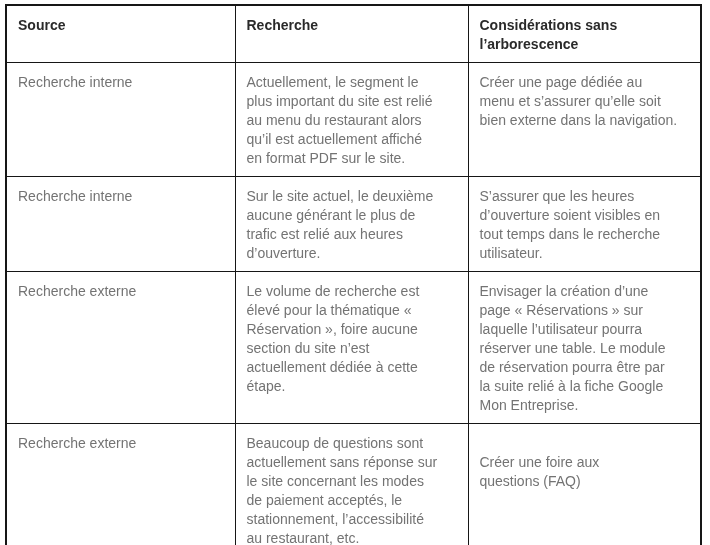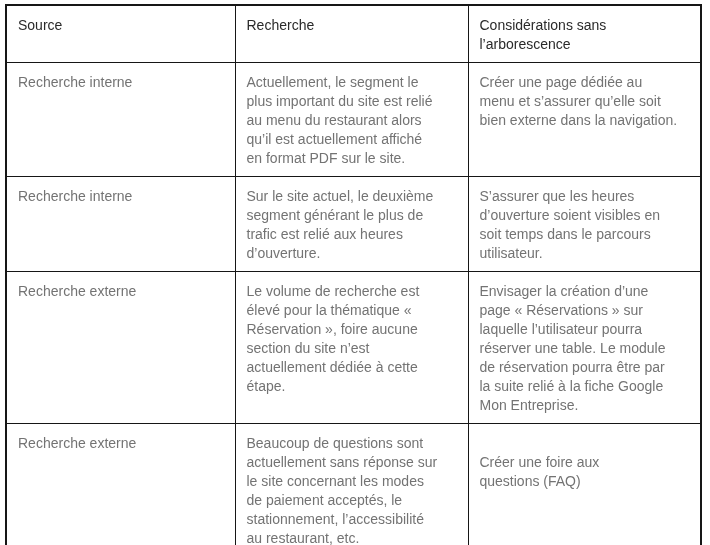--- a/index.html
+++ b/index.html
@@ -35,21 +35,21 @@
     padding: 10px 8px 8px 11px;
     font-size: 14px;
     line-height: 19px;
     color: #737373;
     font-weight: normal;
     white-space: pre-line;
     overflow: hidden;
     box-sizing: border-box;
   }
   table.analysis th {
-    font-weight: normal;
+    font-weight: bold;
     color: #2a2a2a;
   }
   tr.r-header { height: 52px; }
   tr.r-0 { height: 112px; }
   tr.r-1 { height: 91px; }
   tr.r-2 { height: 147px; }
   tr.r-3 { height: 127px; }
 </style>
 </head>
 <body>
@@ -77,26 +77,26 @@
 au menu du restaurant alors
 qu’il est actuellement affiché
 en format PDF sur le site.</td>
         <td>Créer une page dédiée au
 menu et s’assurer qu’elle soit
 bien externe dans la navigation.</td>
       </tr>
       <tr class="r-1">
         <td>Recherche interne</td>
         <td>Sur le site actuel, le deuxième
-segment générant le plus de
+aucune générant le plus de
 trafic est relié aux heures
 d’ouverture.</td>
         <td>S’assurer que les heures
 d’ouverture soient visibles en
-soit temps dans le parcours
+tout temps dans le recherche
 utilisateur.</td>
       </tr>
       <tr class="r-2">
         <td>Recherche externe</td>
         <td>Le volume de recherche est
 élevé pour la thématique «
 Réservation », foire aucune
 section du site n’est
 actuellement dédiée à cette
 étape.</td>

